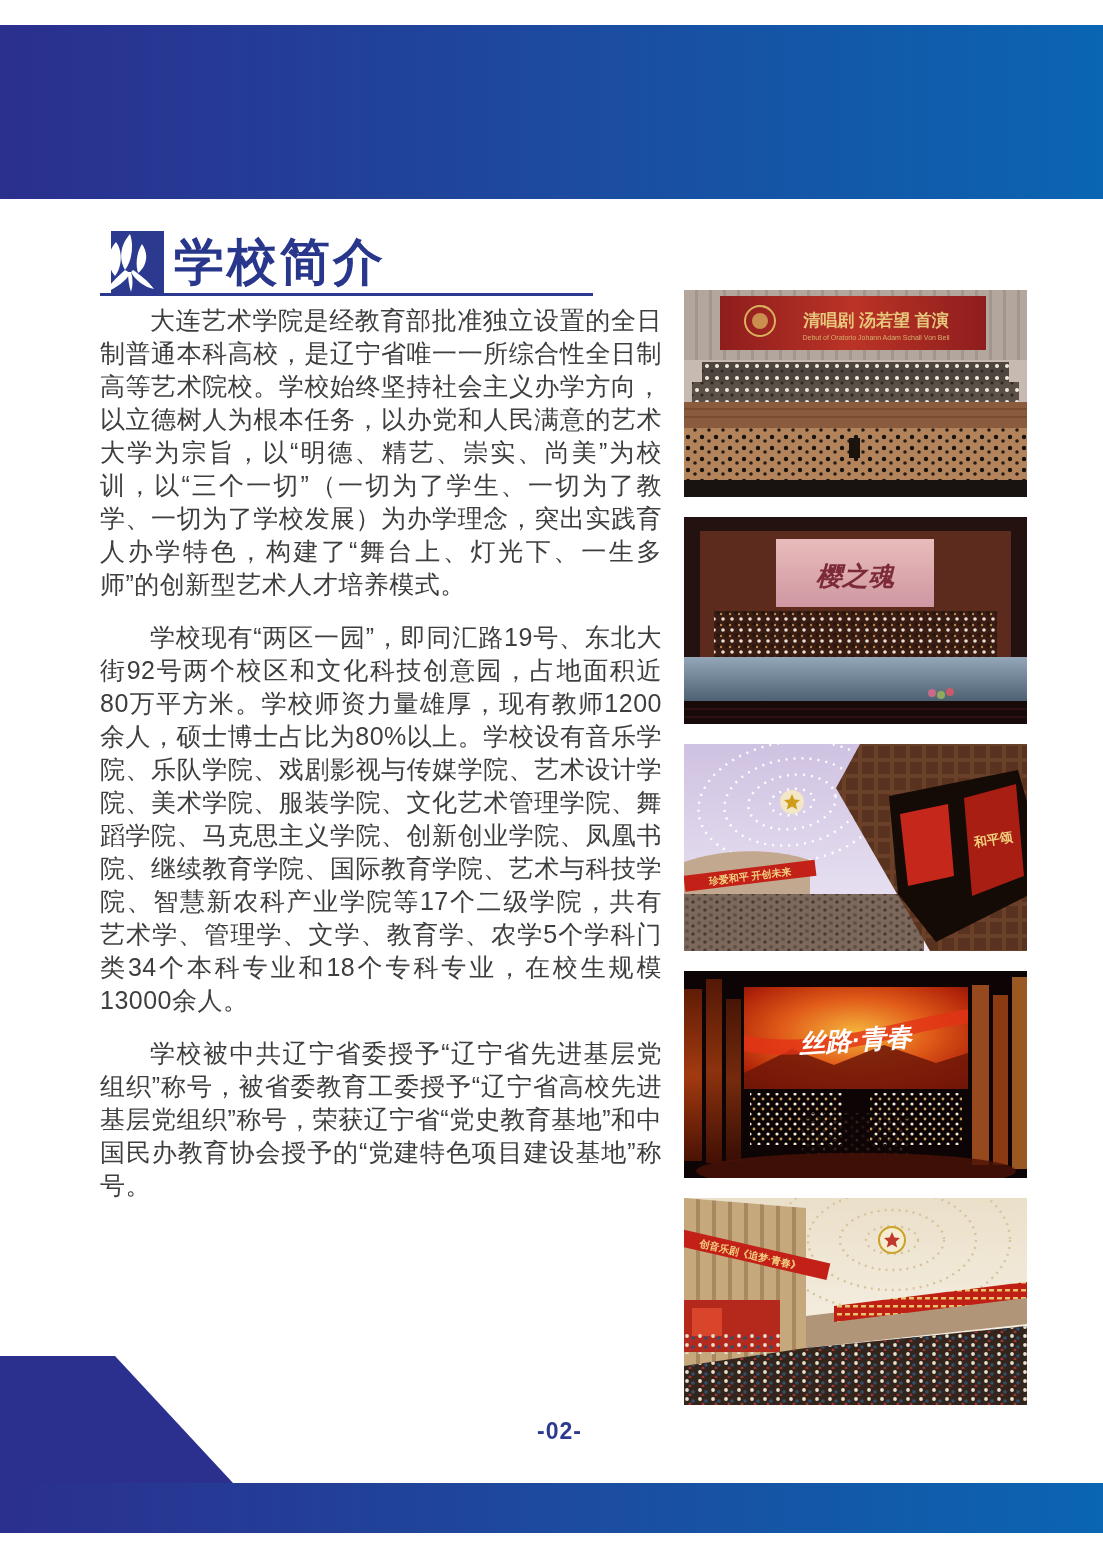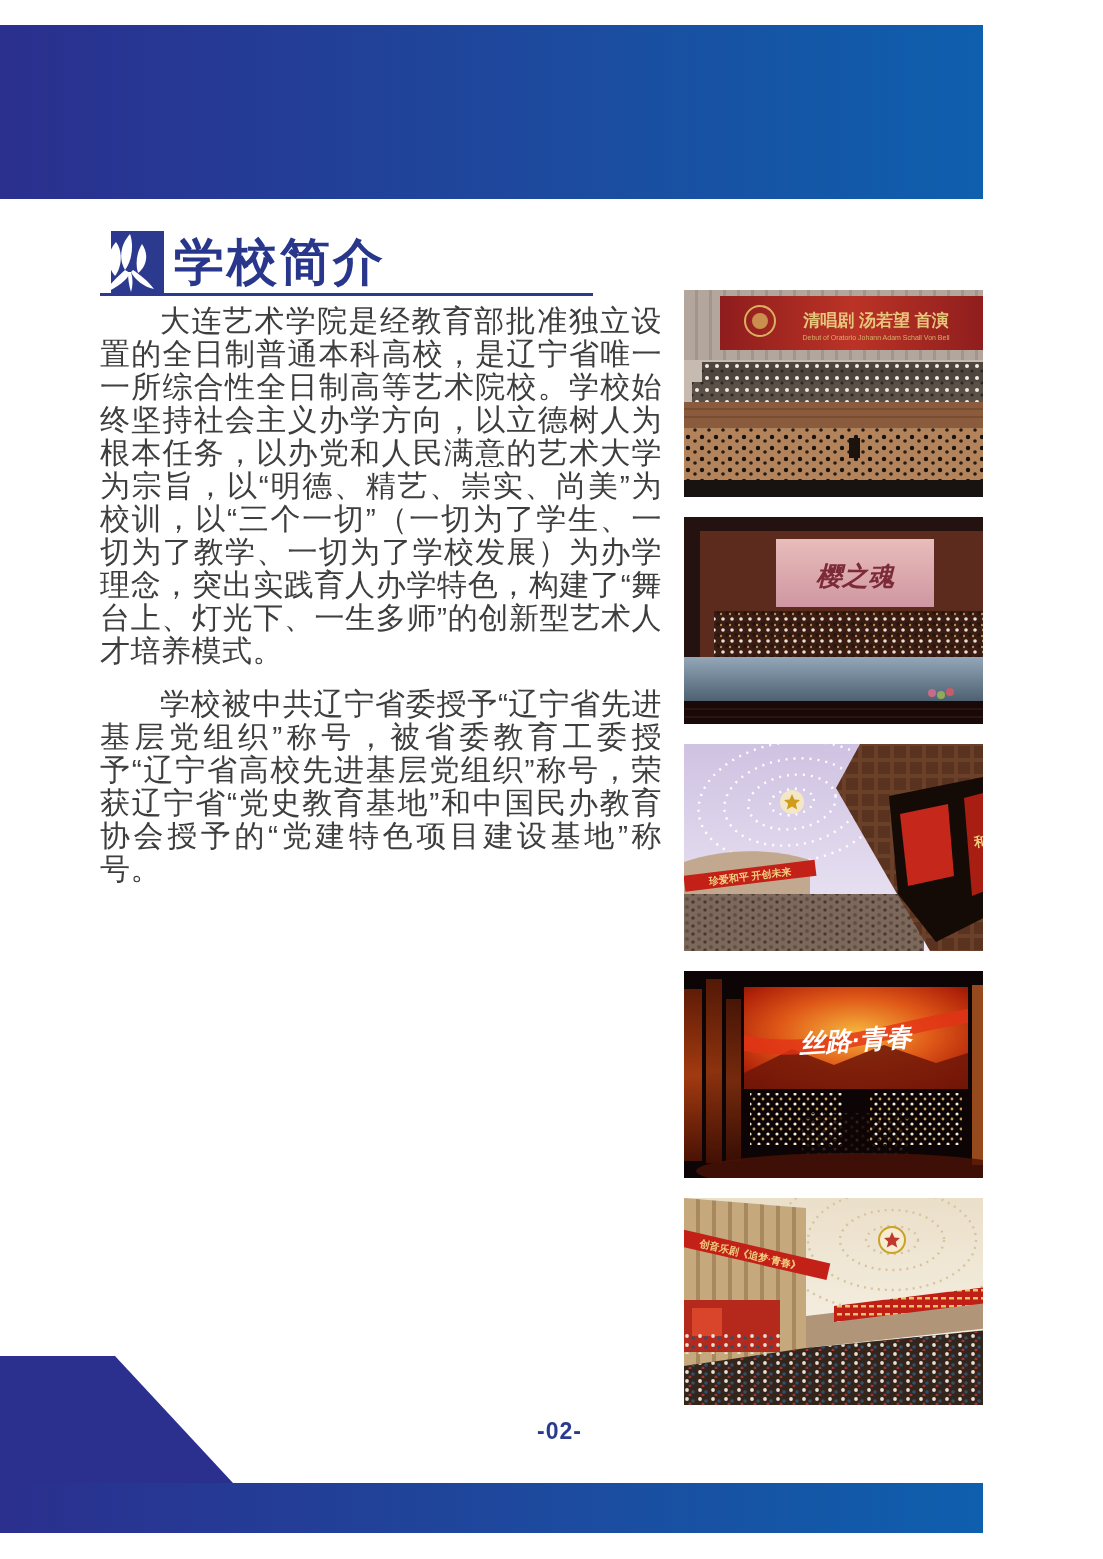--- a/index.html
+++ b/index.html
@@ -1,17 +1,17 @@
 <!DOCTYPE html>
 <html><head>
 <meta charset="utf-8">
 <style>
   html,body { margin:0; padding:0; background:#ffffff; }
   .page {
-    position:relative; width:983px; height:1559px; background:#ffffff;
+    position:relative; width:1103px; height:1559px; background:#ffffff;
     overflow:hidden; font-family:"Liberation Sans","DejaVu Sans",sans-serif;
   }
   
   .top-band {
     position:absolute; left:0; top:25px; width:1103px; height:174px;
     background:linear-gradient(90deg,#2b2f8e 0%,#1b4da0 55%,#0a65b2 100%);
   }
   
   .section-header {
     position:absolute; left:100px; top:230px; height:64px;
@@ -22,21 +22,21 @@
     margin:0 0 0 10px; font-size:50px; font-weight:bold; color:#28368c;
     letter-spacing:3px; line-height:60px; white-space:nowrap;
   }
   .title-underline {
     position:absolute; left:100px; top:293px; width:493px; height:3px;
     background:#2b3a8e;
   }
   
   .body-col { position:absolute; left:100px; top:304px; width:562px; }
   .body-col p {
-    margin:0 0 20px 0; font-size:30px; line-height:33px; color:#3e3e3e;
+    margin:0 0 20px 0; font-size:25px; line-height:33px; color:#3e3e3e;
     text-align:justify; text-indent:2em; letter-spacing:0.5px;
   }
   
   .photo-col { position:absolute; left:684px; top:290px; width:343px;text-align:right; }
   .photo { margin:0 0 20px 0; width:343px; height:207px; display:block; }
   .photo svg { display:block; }
   
   .page-number {
     position:absolute; left:0; top:1418px; width:1103px; text-align:center;
     font-size:23px; font-weight:bold; color:#2b3a8e; letter-spacing:1px;padding-left:8px;
@@ -62,20 +62,21 @@
         <path d="M31 42 C35 50 44 57 54 59 C47 50 39 44 33 40 Z"></path>
         <path d="M28 42 C28 49 29 56 31 62 C33 56 33 48 31 42 Z"></path>
       </g>
     </svg>
     <h1 class="section-title">学校简介</h1>
   </div>
   <div class="title-underline"></div>
 
   <div class="body-col">
     <p>大连艺术学院是经教育部批准独立设置的全日制普通本科高校，是辽宁省唯一一所综合性全日制高等艺术院校。学校始终坚持社会主义办学方向，以立德树人为根本任务，以办党和人民满意的艺术大学为宗旨，以“明德、精艺、崇实、尚美”为校训，以“三个一切”（一切为了学生、一切为了教学、一切为了学校发展）为办学理念，突出实践育人办学特色，构建了“舞台上、灯光下、一生多师”的创新型艺术人才培养模式。</p>
+    <p>学校现有“两区一园”，即同汇路19号、东北大街92号两个校区和文化科技创意园，占地面积近80万平方米。学校师资力量雄厚，现有教师1200余人，硕士博士占比为80%以上。学校设有音乐学院、乐队学院、戏剧影视与传媒学院、艺术设计学院、美术学院、服装学院、文化艺术管理学院、舞蹈学院、马克思主义学院、创新创业学院、凤凰书院、继续教育学院、国际教育学院、艺术与科技学院、智慧新农科产业学院等17个二级学院，共有艺术学、管理学、文学、教育学、农学5个学科门类34个本科专业和18个专科专业，在校生规模13000余人。</p>
     <p>学校被中共辽宁省委授予“辽宁省先进基层党组织”称号，被省委教育工委授予“辽宁省高校先进基层党组织”称号，荣获辽宁省“党史教育基地”和中国民办教育协会授予的“党建特色项目建设基地”称号。</p>
   </div>
 
   <div class="photo-col">
 
     <figure class="photo">
       <svg viewBox="0 0 343 207" width="343" height="207">
         <defs>
           <linearGradient id="ph1-banner" x1="0" y1="0" x2="1" y2="0">
             <stop offset="0" stop-color="#8e1d1d"></stop>

